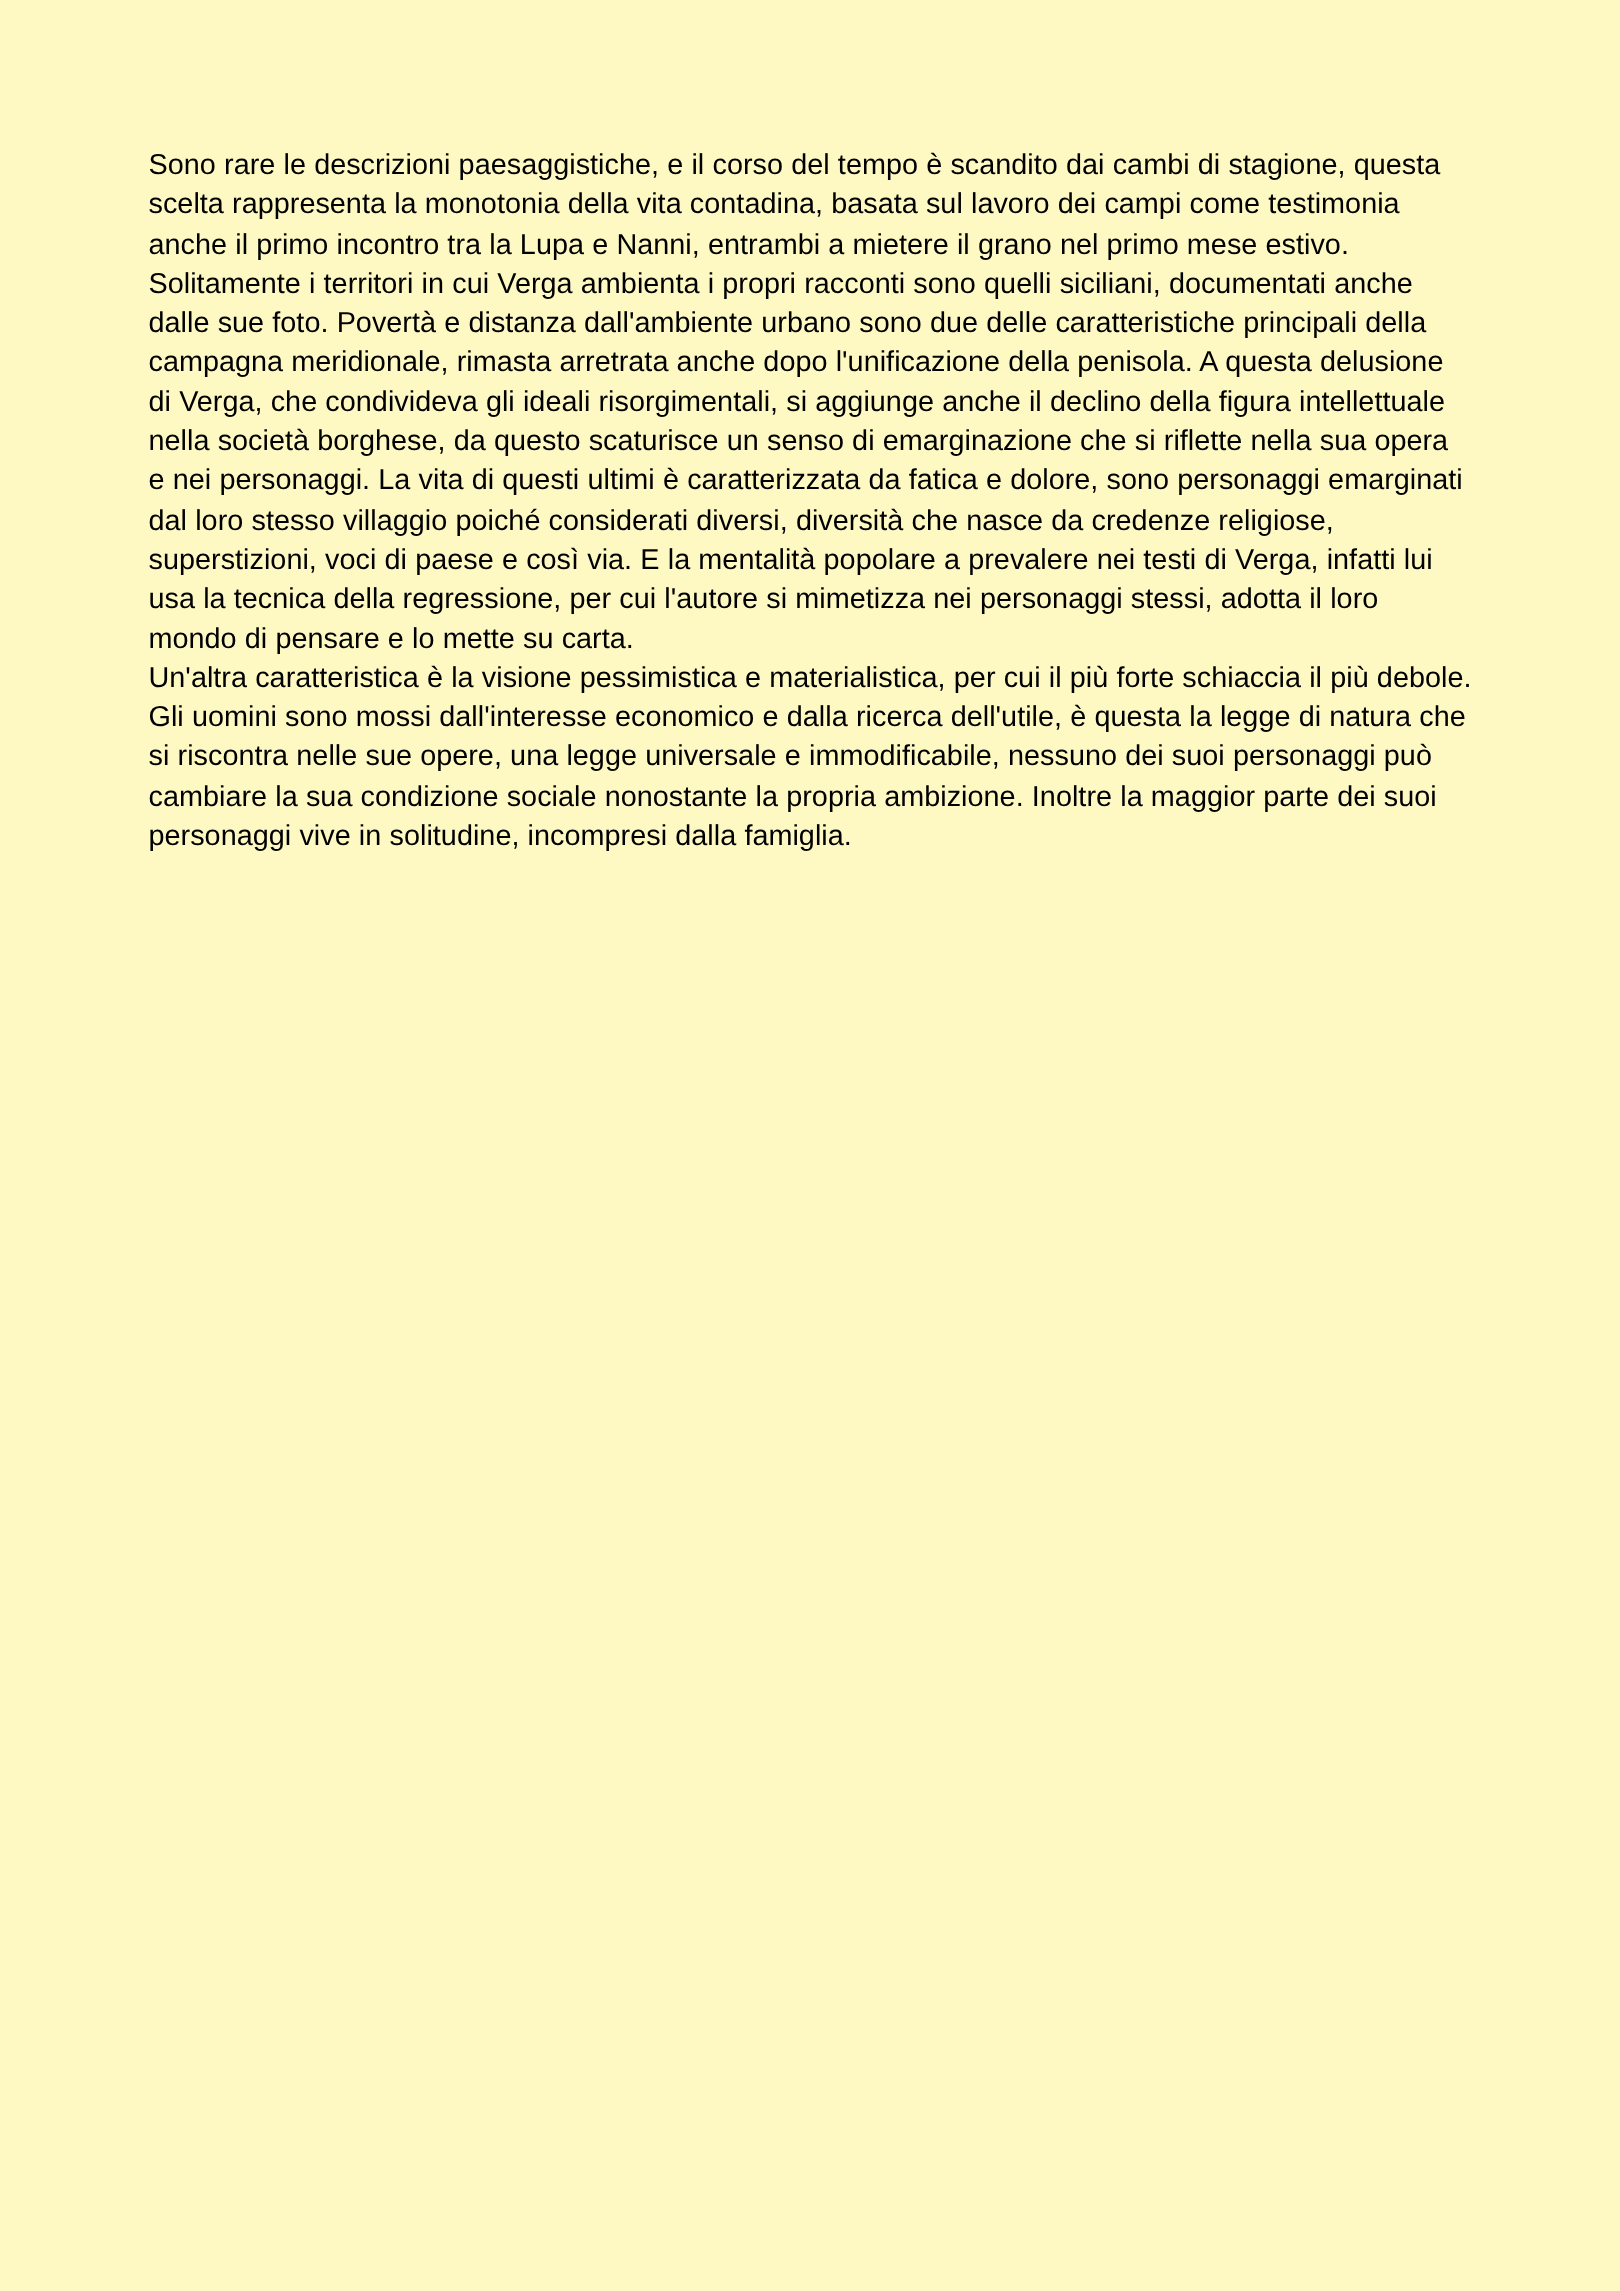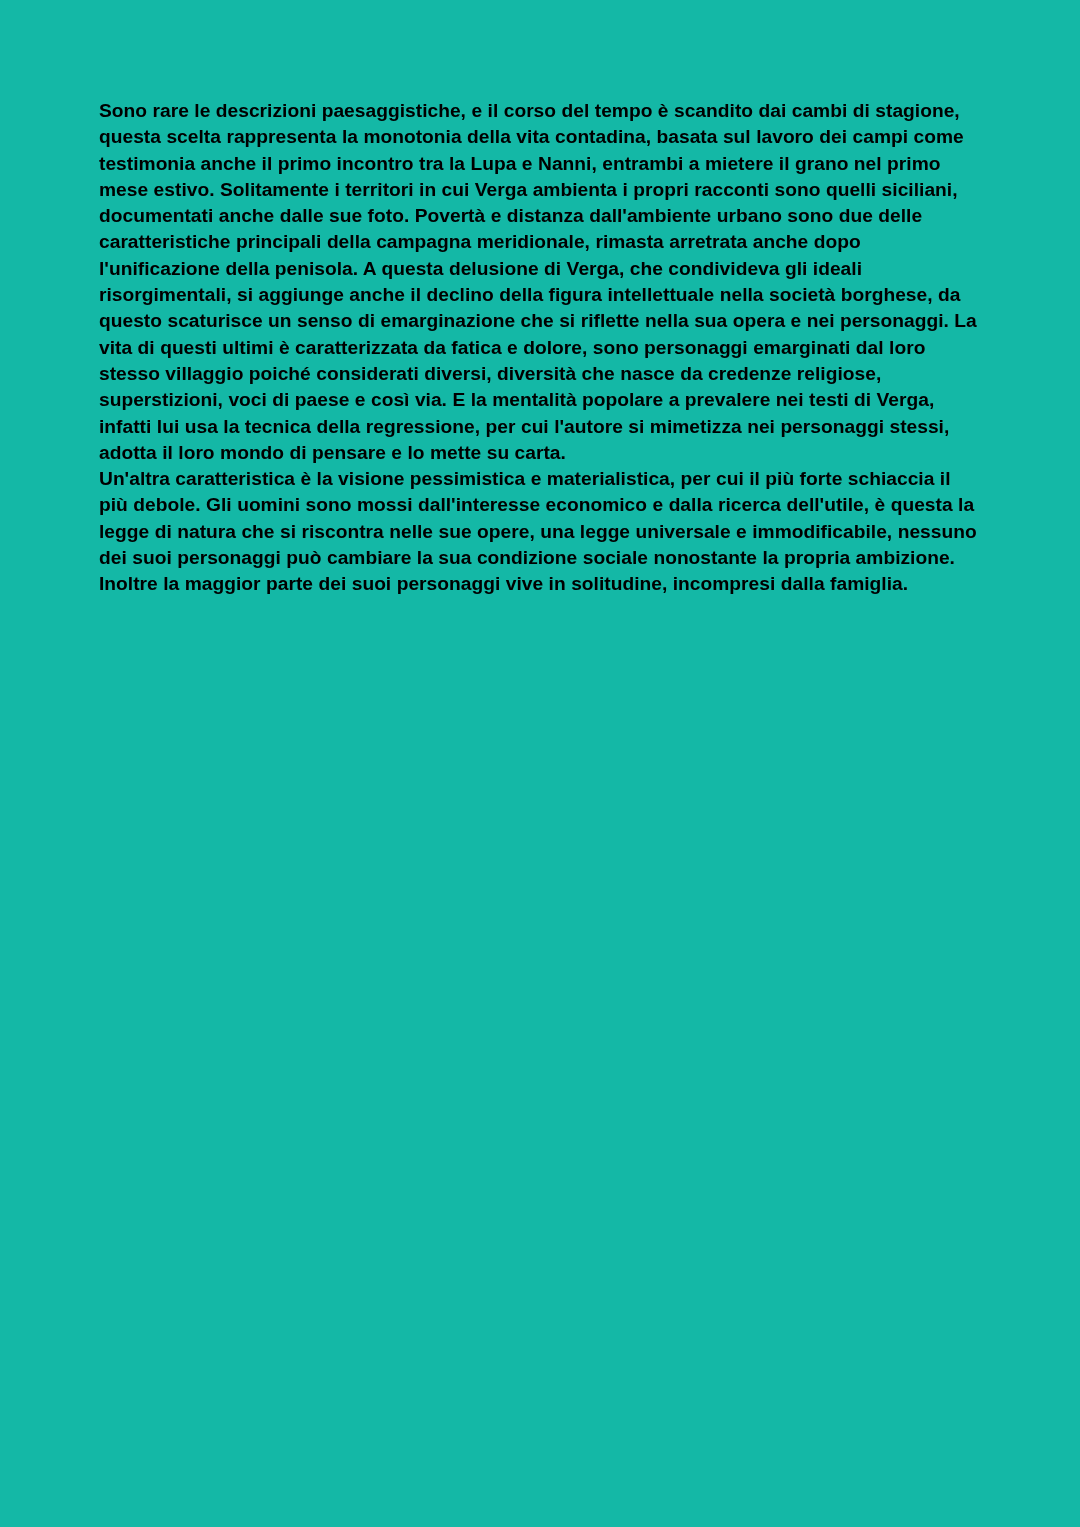--- a/index.html
+++ b/index.html
@@ -11,23 +11,22 @@
     width: 1080px;
     height: 1527px;
     font-family: "Liberation Sans", sans-serif;
     color: #000000;
     overflow: hidden;
   }
   .page {
     position: relative;
     width: 1080px;
     height: 1527px;
-    background: #14b8a6;
+    background: #fef9c3;
     box-sizing: border-box;
-    font-weight: bold;
   }
   .text-block {
     position: absolute;
     left: 99px;
     top: 98px;
     width: 882px;
   }
   .para {
     font-size: 19.2px;
     line-height: 26.3px;

